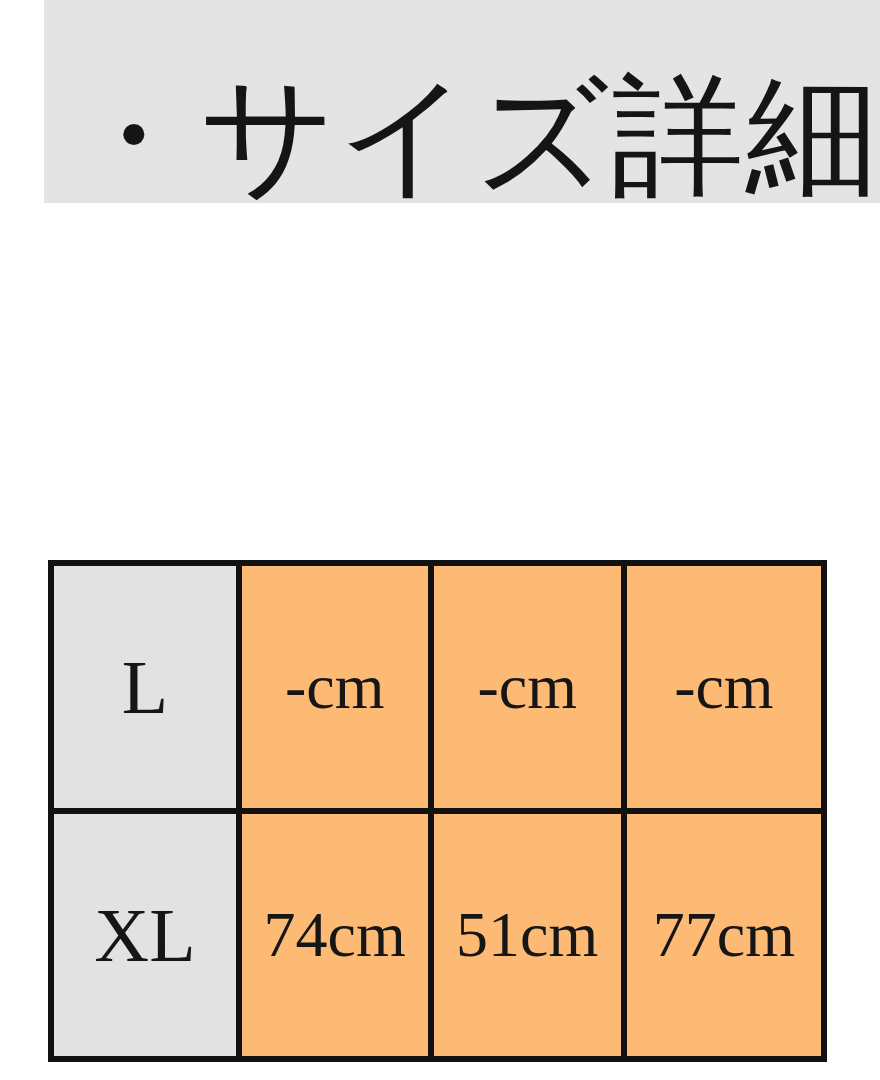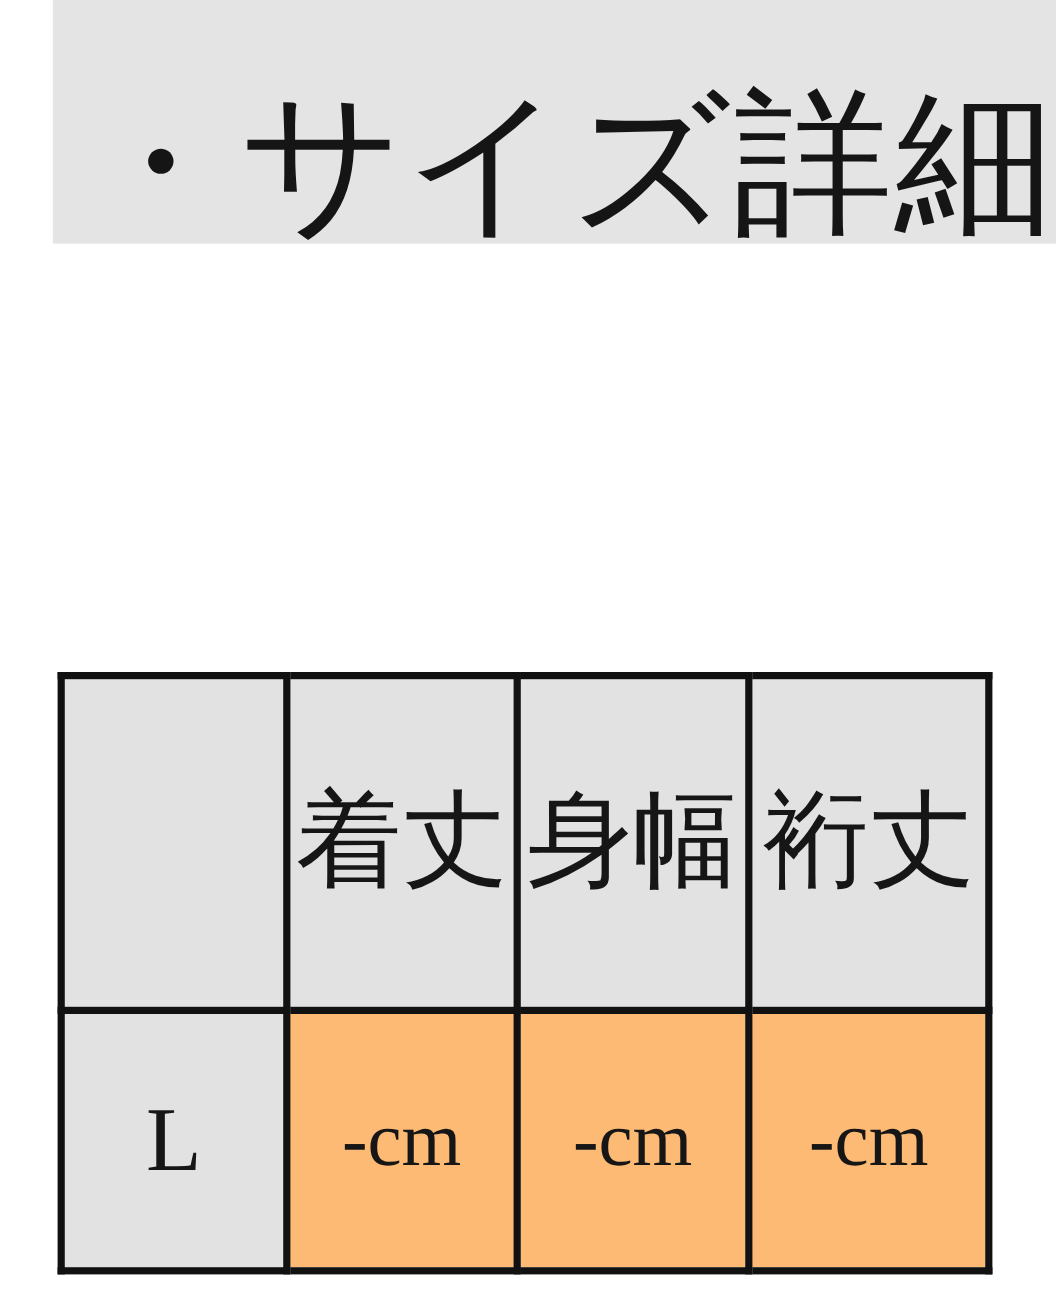--- a/index.html
+++ b/index.html
@@ -92,31 +92,31 @@
   </div>
 
   <table class="size-table">
     <colgroup>
       <col class="c0">
         <col class="c1">
         <col class="c2">
         <col class="c3">
     </colgroup>
     <tbody>
-      <tr class="header-row">
-        <th class="cell-hdr"></th>
-        <th class="cell-hdr">着丈</th>
-        <th class="cell-hdr">身幅</th>
-        <th class="cell-hdr">裄丈</th>
-      </tr>
 
       <tr class="data-row">
         <td class="cell-rowlabel">L</td>
         <td class="cell-val">-cm</td>
         <td class="cell-val">-cm</td>
         <td class="cell-val">-cm</td>
       </tr>
 
+      <tr class="data-row">
+        <td class="cell-rowlabel">XL</td>
+        <td class="cell-val">74cm</td>
+        <td class="cell-val">51cm</td>
+        <td class="cell-val">77cm</td>
+      </tr>
 
     </tbody>
   </table>
 
 </div>
 
 </body></html>

